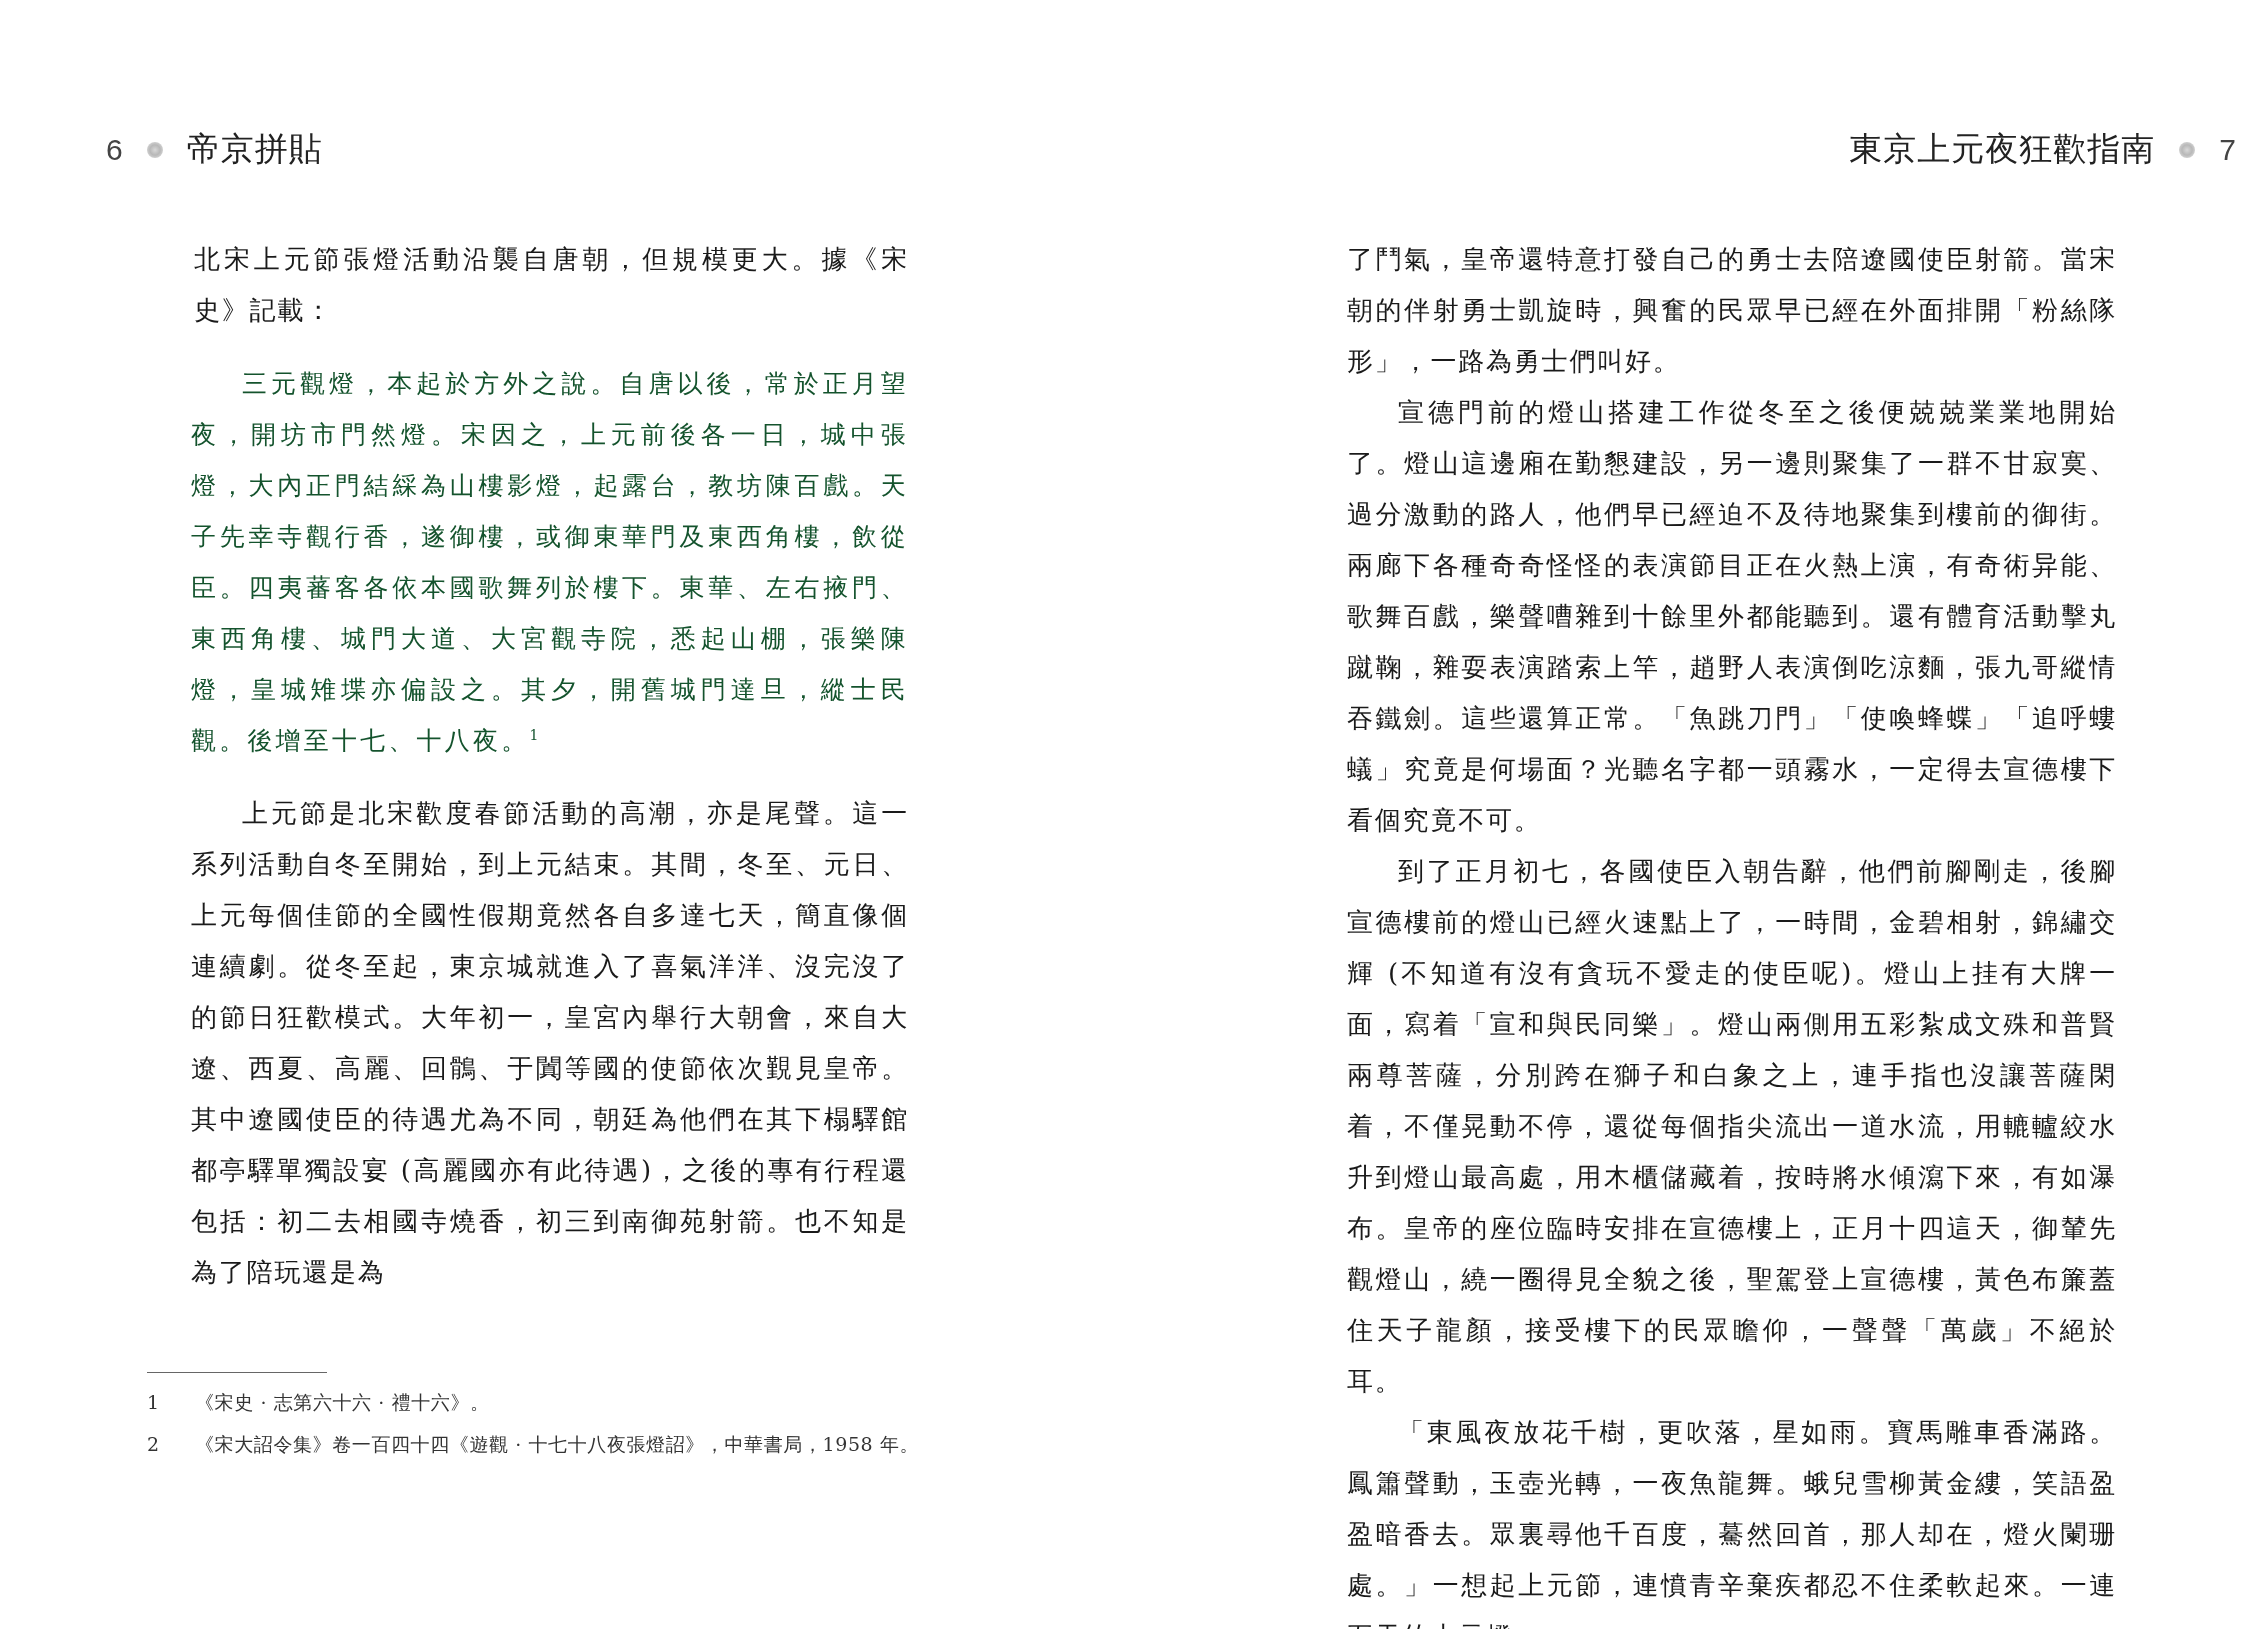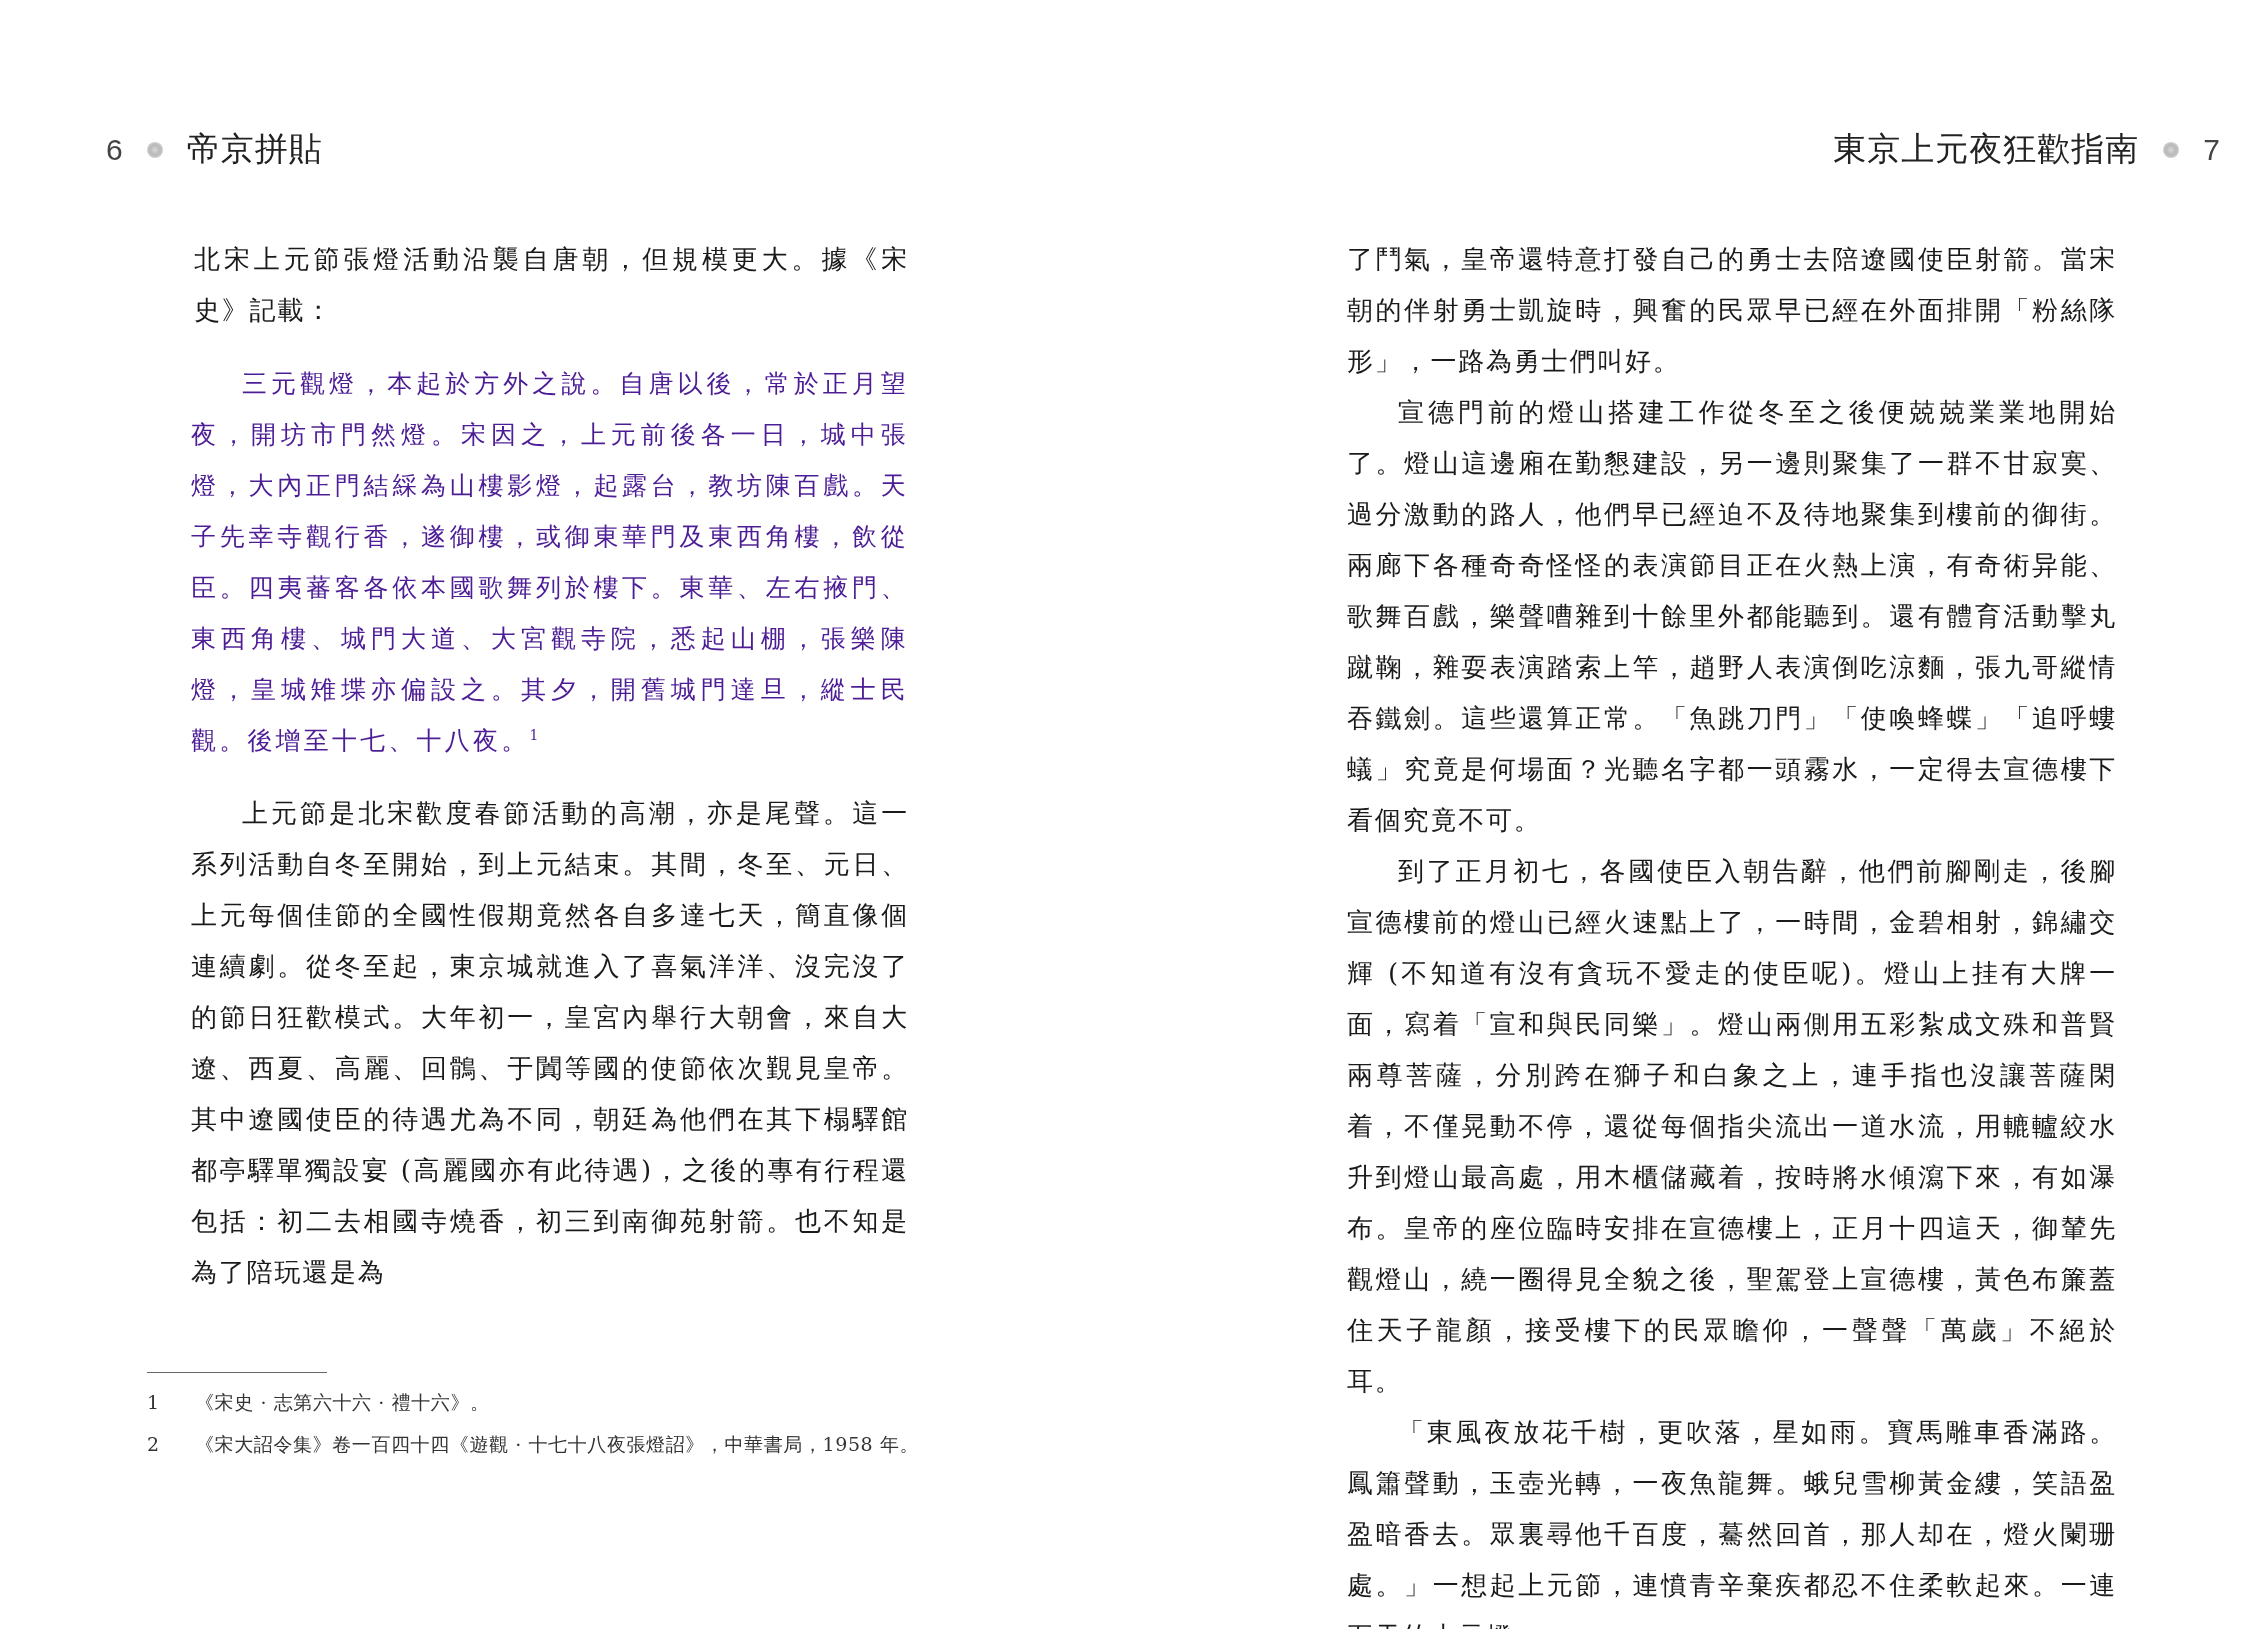--- a/index.html
+++ b/index.html
@@ -5,34 +5,34 @@
     html, body { margin: 0; padding: 0; background: #ffffff; }
     body { width: 2261px; height: 1630px; position: relative; overflow: hidden;
            font-family: "DejaVu Serif", "Liberation Serif", serif; color: #1a1a1a; }
     .page { position: absolute; top: 0; height: 1630px; }
     .page-left { left: 0; width: 1131px; }
     .page-right { left: 1131px; width: 1131px; }
 
     .running-head { position: absolute; top: 127px; display: flex; align-items: center;
                     font-size: 26px; color: #222; white-space: nowrap; }
     .page-left .running-head { left: 106px; }
-    .page-right .running-head { right: 42px; }
+    .page-right .running-head { right: 26px; }
     .folio { font-family: "Liberation Sans", "DejaVu Sans", sans-serif; font-size: 30px; color: #444; }
     .ornament { width: 16px; height: 16px; border-radius: 50%; display: inline-block;
                 background: radial-gradient(circle, #d8d8d8 0%, #b8b8b8 45%, #cfcfcf 70%, #e6e6e6 100%);
                 margin: 0 24px; }
     .head-title { font-size: 33px; letter-spacing: 1px; }
 
     .body-text { position: absolute; font-size: 26px; line-height: 51px; letter-spacing: 1.8px;
                  text-align: justify; }
     .page-left .body-text { left: 191px; width: 718px; }
     .page-right .body-text { left: 216px; width: 770px; }
     .body-text p { margin: 0; }
     .indent { text-indent: 51px; }
-    .quote { margin: 0 0 0 0 !important; padding-left: 0; color: #4c1d95; font-size: 25px;
+    .quote { margin: 0 0 0 0 !important; padding-left: 0; color: #14532d; font-size: 25px;
              letter-spacing: 3.2px; line-height: 51px; }
     .quote-block { margin-top: 22px; margin-bottom: 22px; }
     .noindent { text-indent: 0; }
     sup { font-size: 14px; vertical-align: super; line-height: 0; }
 
     .fn-rule { position: absolute; left: 147px; top: 1372px; width: 180px; height: 0;
                border-top: 1.5px solid #666; }
     .footnotes { position: absolute; left: 147px; top: 1381px; font-size: 19px; line-height: 42px;
                  color: #333; letter-spacing: 0.6px; }
     .fn { display: flex; }

